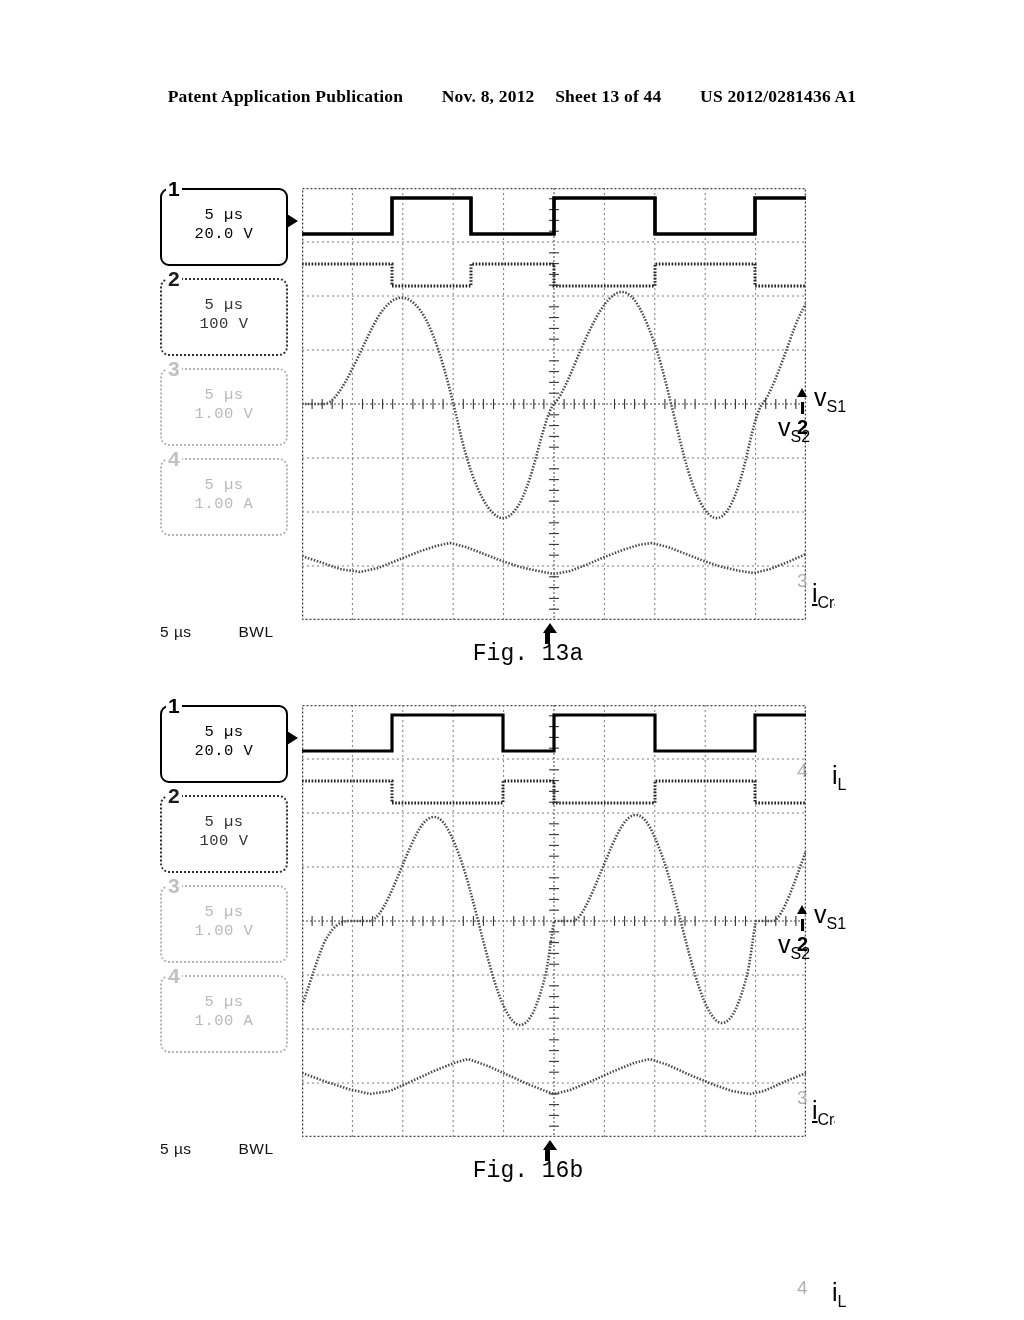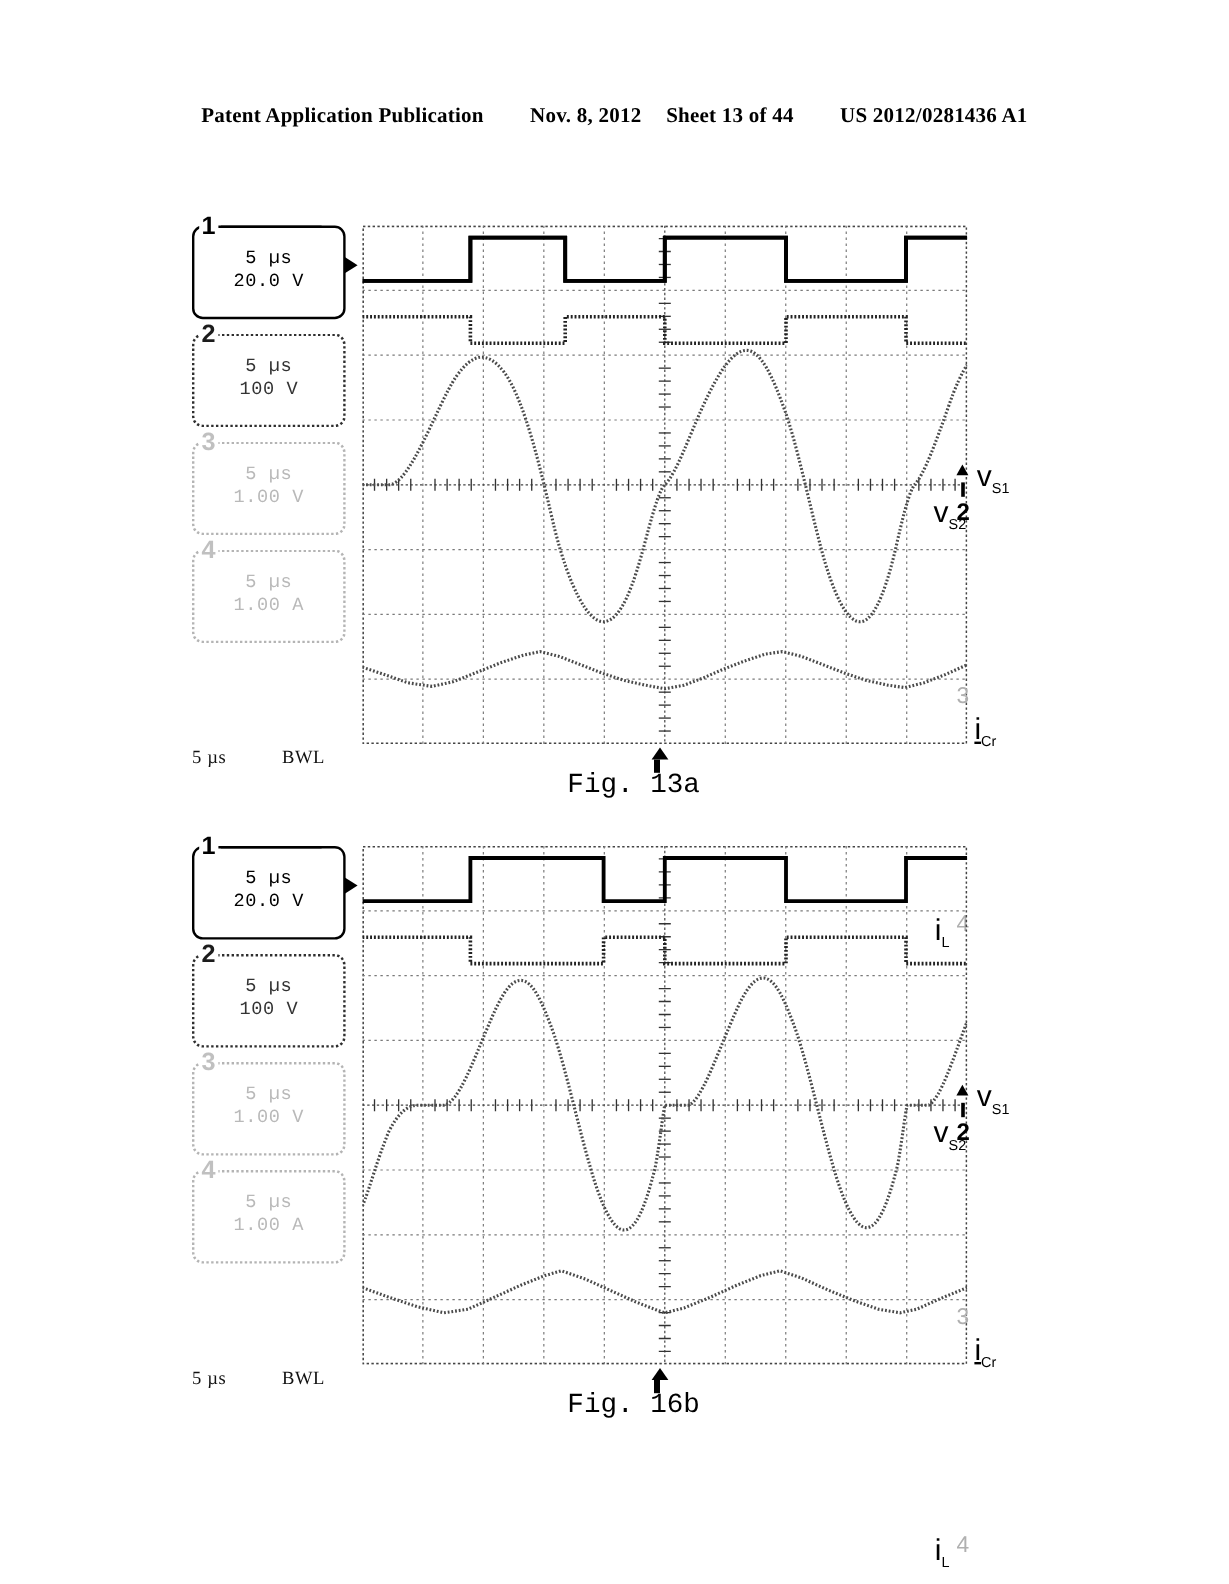--- a/index.html
+++ b/index.html
@@ -35,42 +35,42 @@
       font-family:"Liberation Sans",sans-serif;font-weight:bold;
       font-size:21px;line-height:21px;background:#fff;padding:0 2px;}
   .ch-box.solid .ch-num{color:#000;}
   .ch-box.dotted .ch-num{color:#1c1c1c;}
   .ch-box.faint  .ch-num{color:#c0c0c0;}
   
   .ch-box.solid .top-bar{position:absolute;left:22px;top:-2px;width:84px;
       height:2px;background:#000;}
 
   .ch-foot{position:absolute;left:160px;width:180px;
-      font-family:Liberation Serif, serif;font-size:15.5px;
+      font-family:Liberation Sans, sans-serif;font-size:15.5px;
       letter-spacing:.5px;color:#111;}
   .ch-foot .bwl{margin-left:42px;}
 
   
   .scope{position:absolute;left:302px;top:8px;
       width:504px;height:432px;box-sizing:border-box;}
   .scope svg{display:block;}
 
   
   .trig-left{position:absolute;left:287px;top:34px;
       width:0;height:0;border-top:7px solid transparent;
       border-bottom:7px solid transparent;border-left:11px solid #000;}
 
   
   .sig{position:absolute;font-family:"Liberation Sans",sans-serif;
        font-size:25px;color:#000;white-space:nowrap;}
-  .sig sub{font-size:12px;}
+  .sig sub{font-size:16px;}
   .sig-vs1{left:814px;top:203px;}
   .sig-vs2{left:778px;top:233px;}
-  .sig-icr{left:812px;top:414px;text-decoration:underline;}
-  .sig-il{left:779px;top:581px;}
+  .sig-icr{left:812px;top:399px;text-decoration:underline;}
+  .sig-il{left:832px;top:581px;}
 
   
   .gnd{position:absolute;font-family:"Liberation Sans",sans-serif;
        font-weight:bold;font-size:20px;color:#000;}
   .gnd.faintm{color:#b0b0b0;font-weight:normal;font-size:19px;}
   .gnd-1{left:797px;top:199px;}
   .gnd-2{left:797px;top:236px;}
   .gnd-3{left:797px;top:390px;}
   .gnd-4{left:797px;top:580px;}
   .arrow-up{display:inline-block;width:0;height:0;

